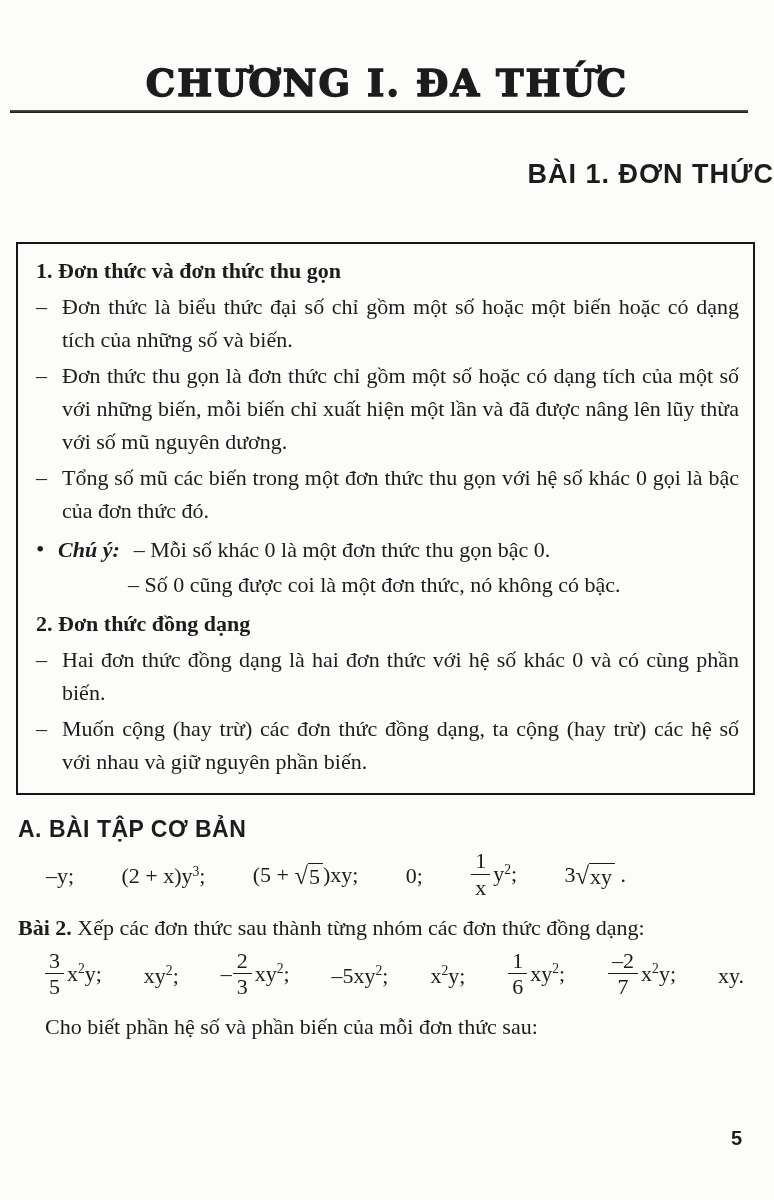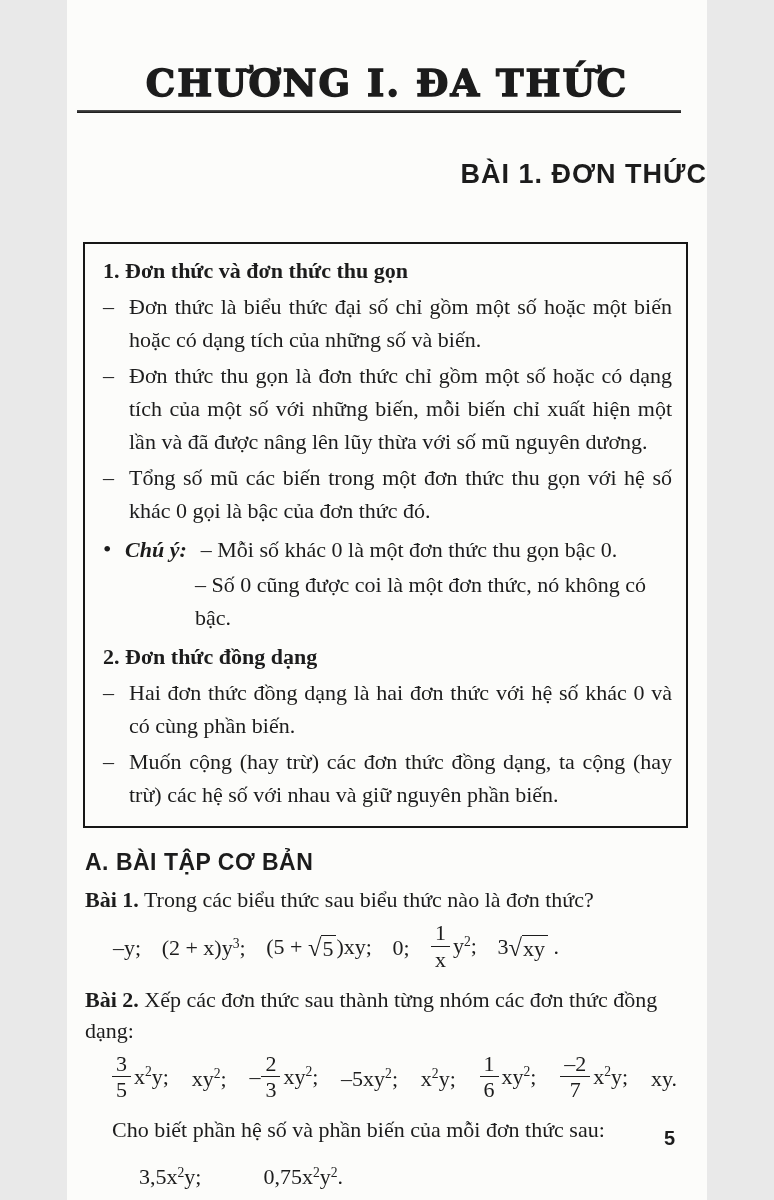--- a/index.html
+++ b/index.html
@@ -4,21 +4,21 @@
 <style>
   :root{
     --ink:#1c1c1c;
     --paper:#fcfcfa;
   }
   *{box-sizing:border-box;}
   html,body{margin:0;padding:0;}
   body{background:#e9e9e9;font-family:"Liberation Serif","DejaVu Serif",serif;}
   .page{
     position:relative;
-    width:640px;height:1200px;
+    width:774px;height:1200px;
     margin:0 auto;
     background:var(--paper);
     color:var(--ink);
     overflow:hidden;
   }
 
   
   .chapter-title{
     margin:0;
     padding-top:60px;
@@ -184,21 +184,20 @@
 
     <h3 class="t-heading">2. Đơn thức đồng dạng</h3>
 
     <p class="t-item"><span class="dash">–</span><span>Hai đơn thức đồng dạng là hai đơn thức với hệ số khác 0 và có cùng phần biến.</span></p>
 
     <p class="t-item"><span class="dash">–</span><span>Muốn cộng (hay trừ) các đơn thức đồng dạng, ta cộng (hay trừ) các hệ số với nhau và giữ nguyên phần biến.</span></p>
   </section>
 
   <h3 class="section-heading">A. BÀI TẬP CƠ BẢN</h3>
 
-  <p class="exercise-line"><span class="exercise-label">Bài 1.</span> <span>Trong các biểu thức sau biểu thức nào là đơn thức?</span></p>
 
   <div class="math-row row-bai1">
     <span class="expr">–y;</span>
     <span class="expr">(2 + x)y<sup>3</sup>;</span>
     <span class="expr">(5 + <span class="sqrt">
           <span class="rad">√</span>
           <span class="radicand">5</span>
         </span>)xy;</span>
     <span class="expr">0;</span>
     <span class="expr"><span class="frac"><span class="num">1</span><span class="den">x</span></span>y<sup>2</sup>;</span>
@@ -217,20 +216,16 @@
     <span class="expr">–5xy<sup>2</sup>;</span>
     <span class="expr">x<sup>2</sup>y;</span>
     <span class="expr"><span class="frac"><span class="num">1</span><span class="den">6</span></span>xy<sup>2</sup>;</span>
     <span class="expr"><span class="frac"><span class="num">–2</span><span class="den">7</span></span>x<sup>2</sup>y;</span>
     <span class="expr">xy.</span>
   </div>
 
 
   <p class="exercise-line" style="margin-left:45px;">Cho biết phần hệ số và phần biến của mỗi đơn thức sau:</p>
 
-  <div class="math-row row-bai3">
-    <span class="expr">3,5x<sup>2</sup>y;</span>
-    <span class="expr">0,75x<sup>2</sup>y<sup>2</sup>.</span>
-  </div>
 
   <div class="page-number">5</div>
 
 </div>
 
 </body></html>

